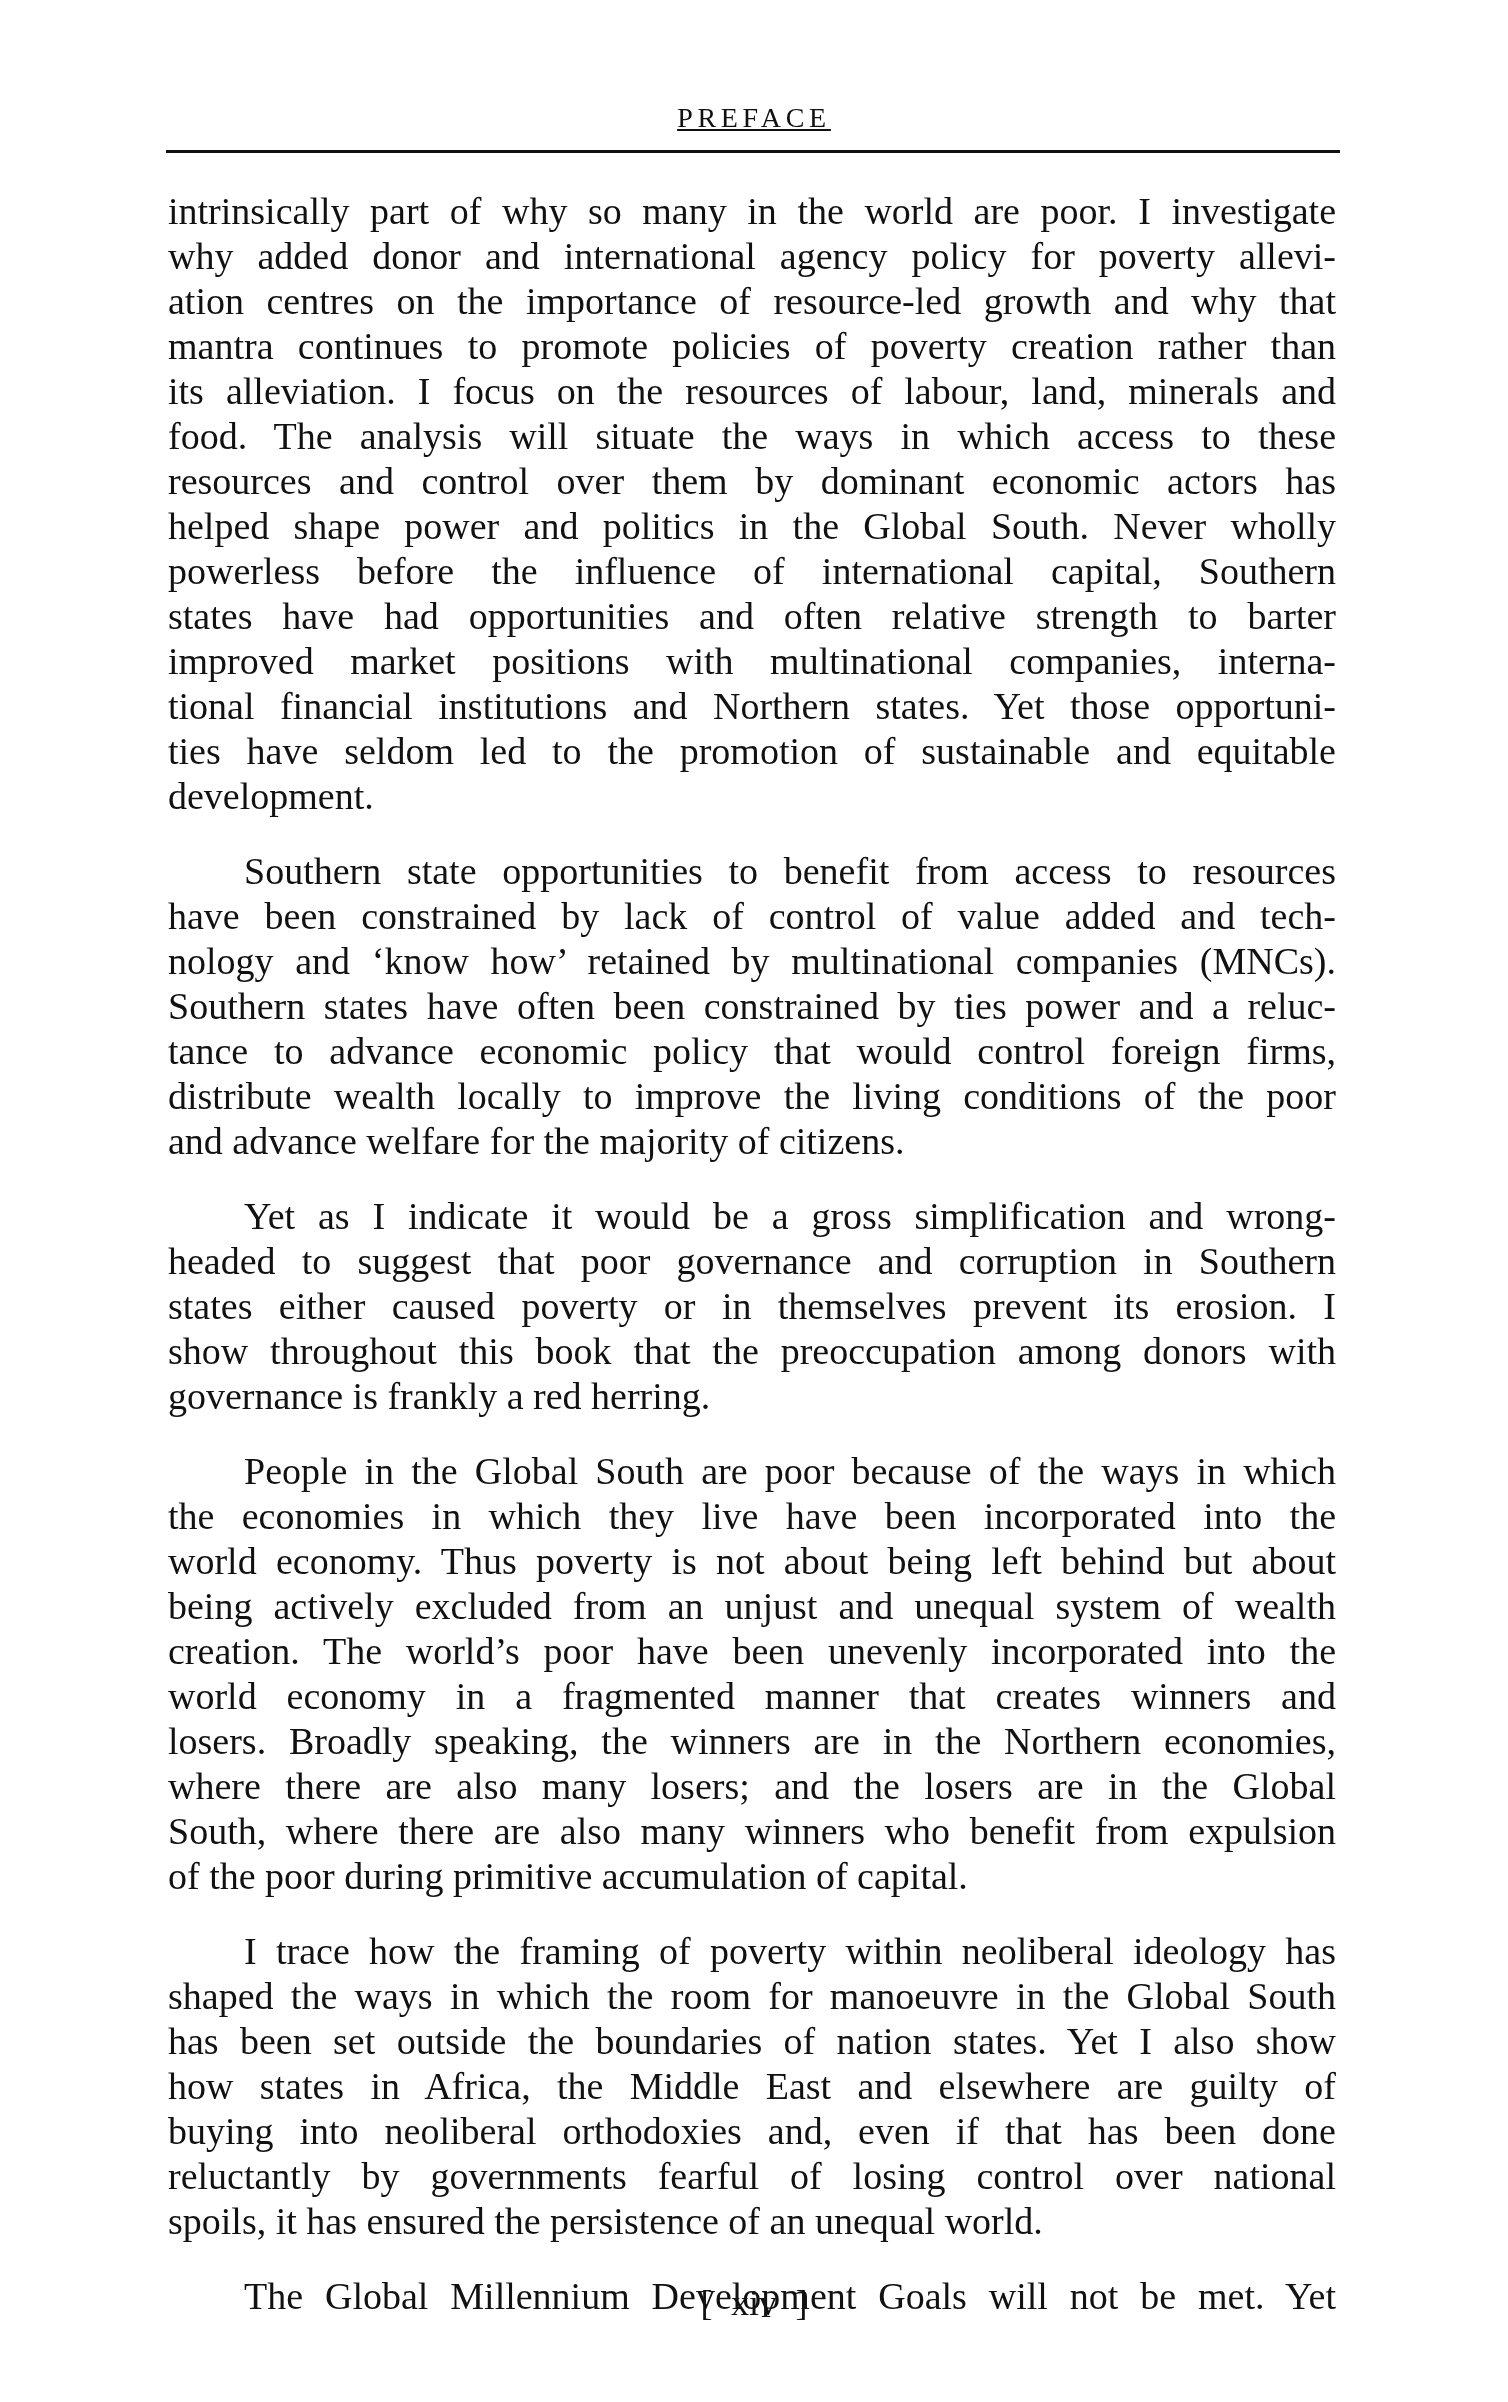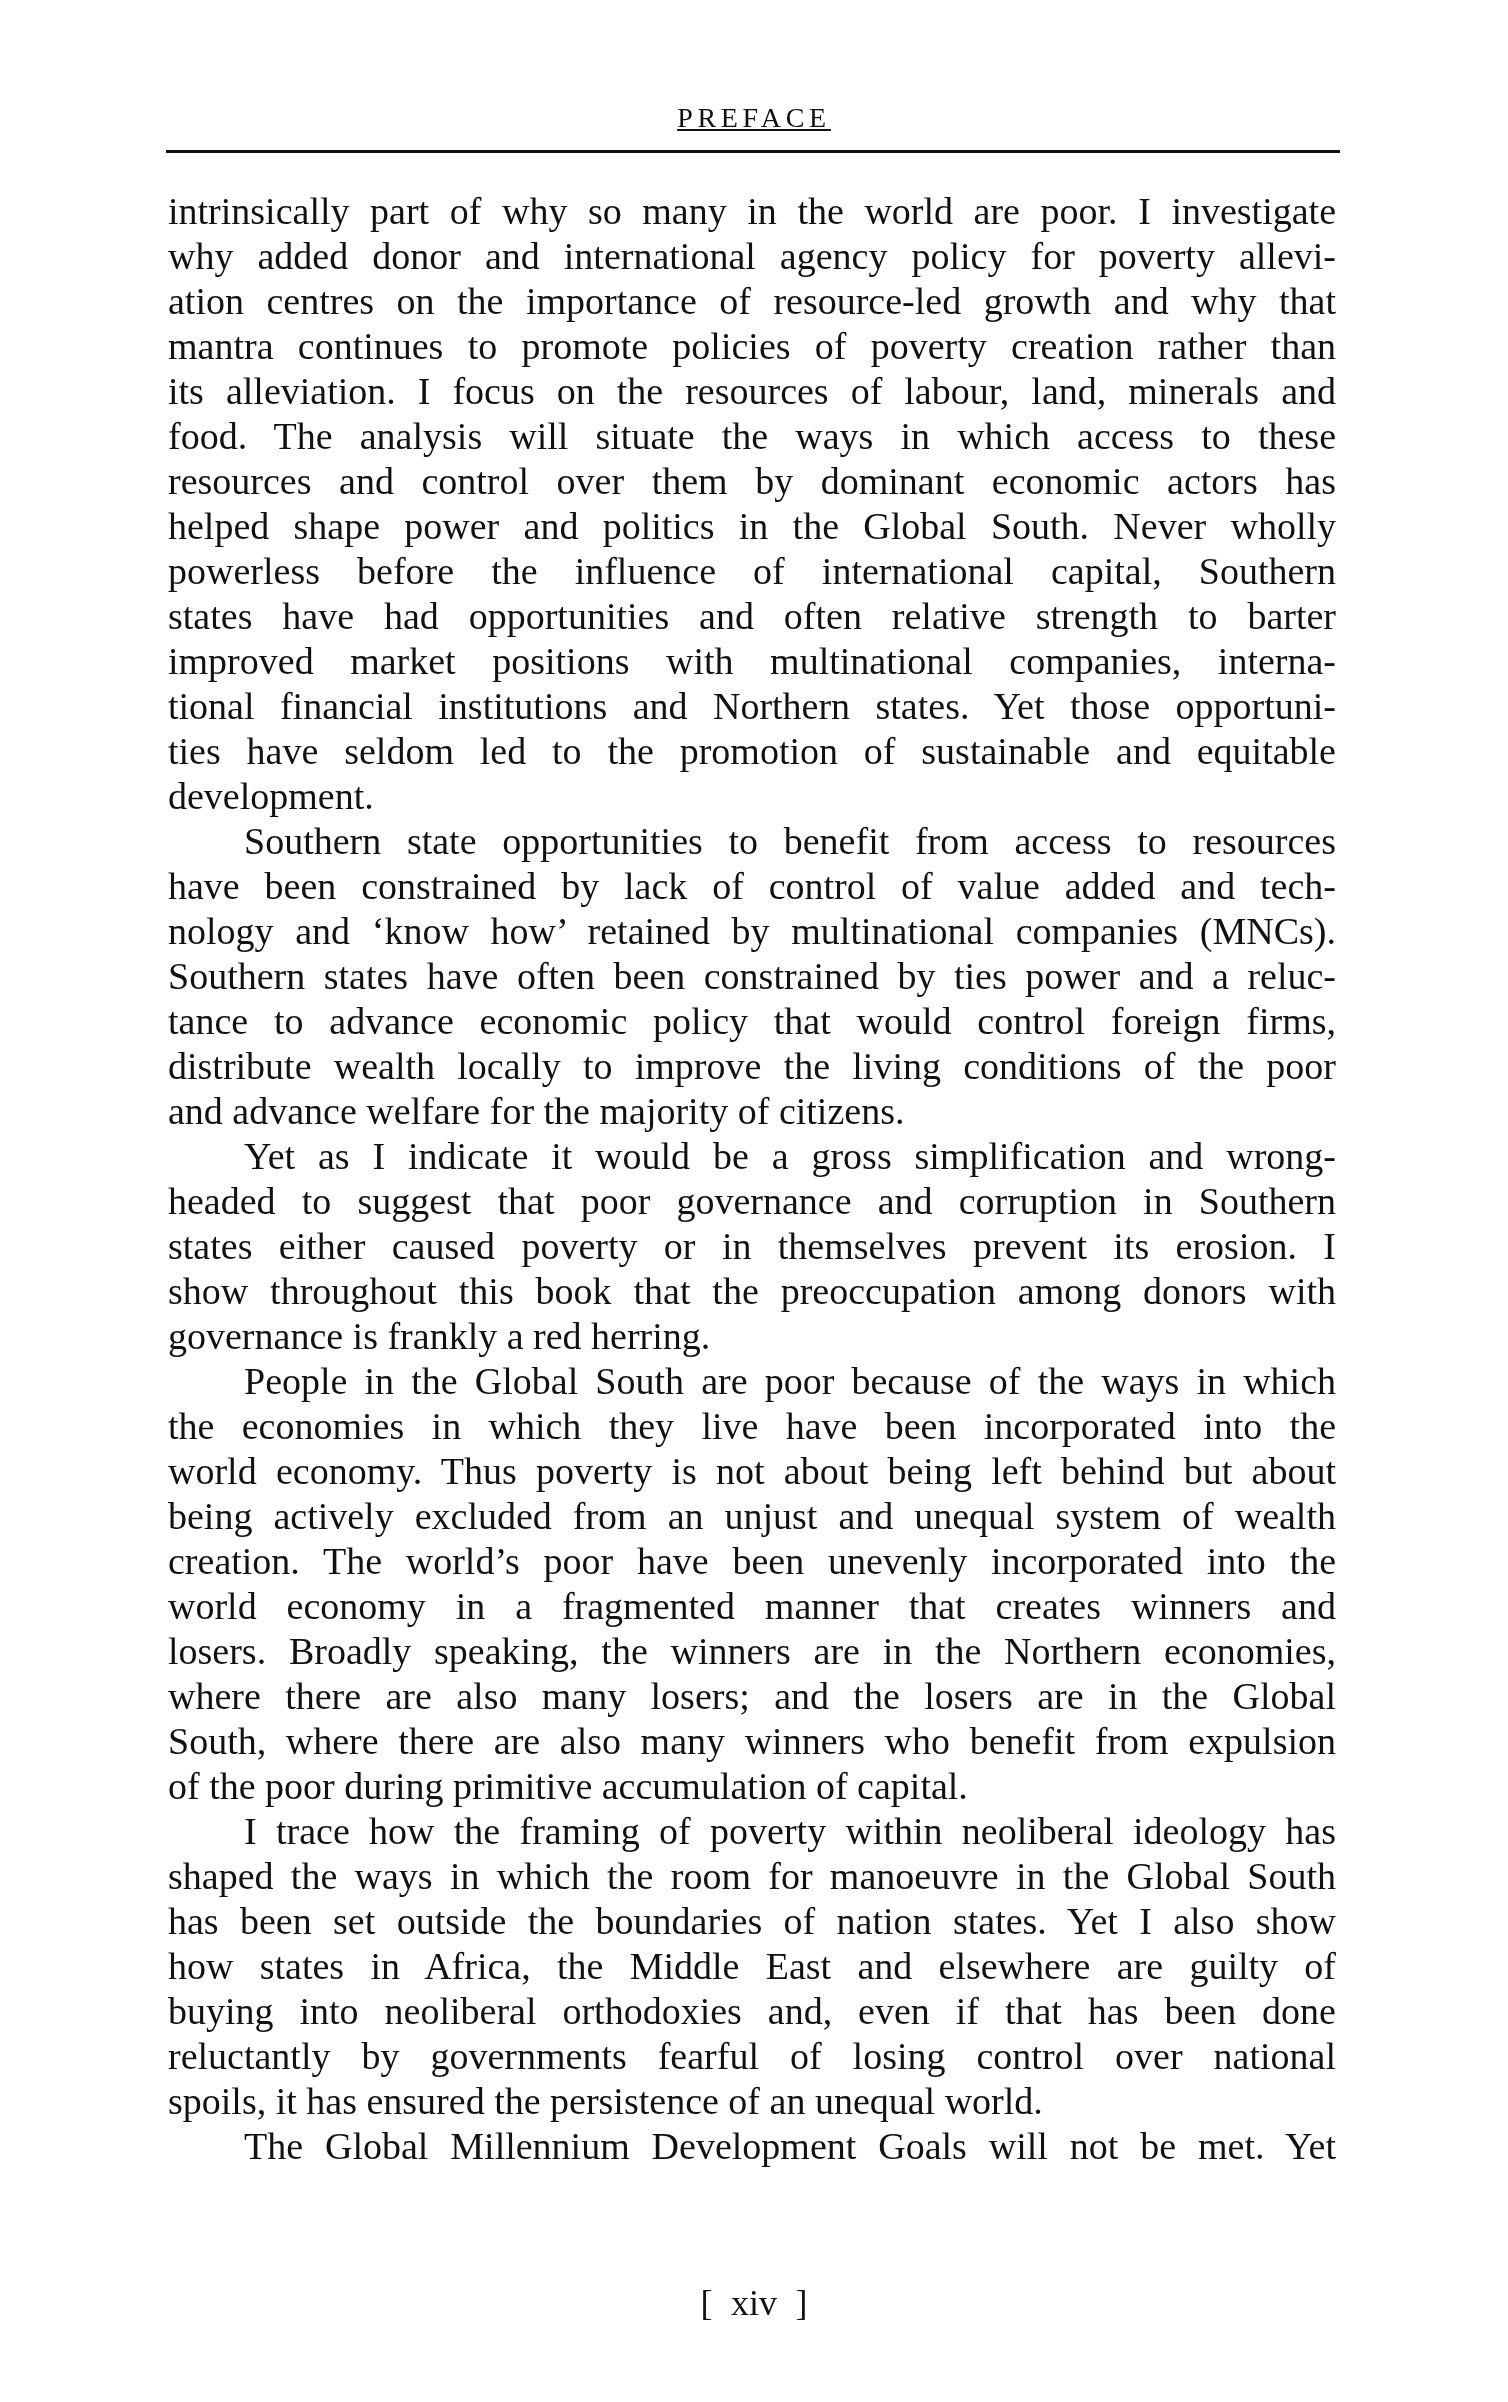--- a/index.html
+++ b/index.html
@@ -51,20 +51,21 @@
       line-height: 45px;
       font-family: "Liberation Serif", serif;
       font-size: 38px;
       white-space: nowrap;
       text-align: justify;
       text-align-last: justify;
       overflow: hidden;
     }
     .line.indent {
       padding-left: 76px;
+      margin-top: 30px;
     }
     .line.last {
       text-align: right;
       text-align-last: left;
     }
     .folio {
       position: absolute;
       left: 0;
       width: 1508px;
       top: 2281px;

